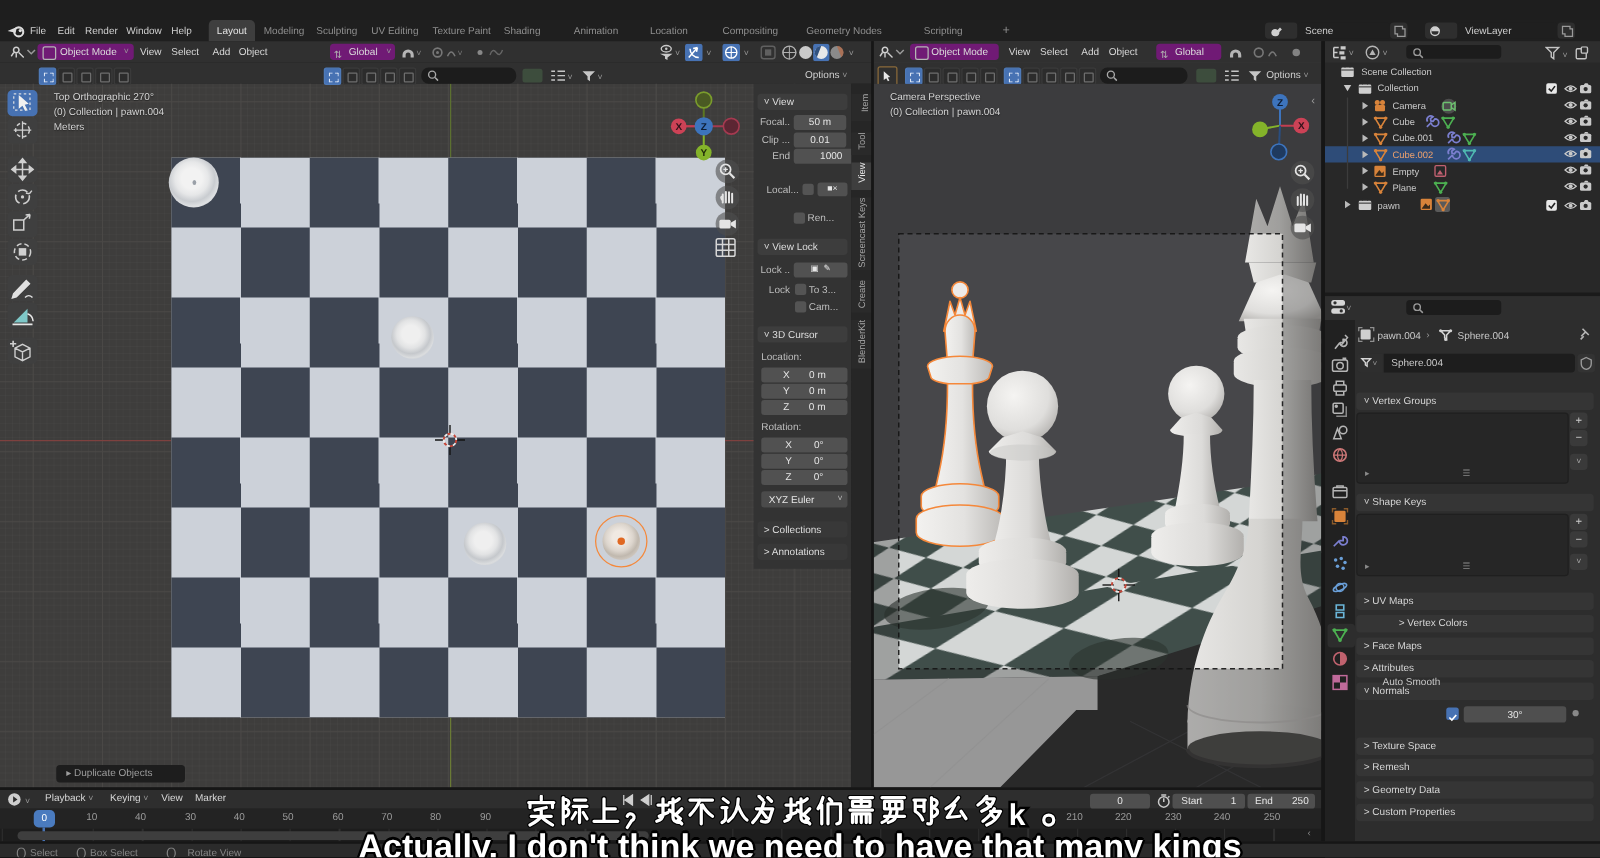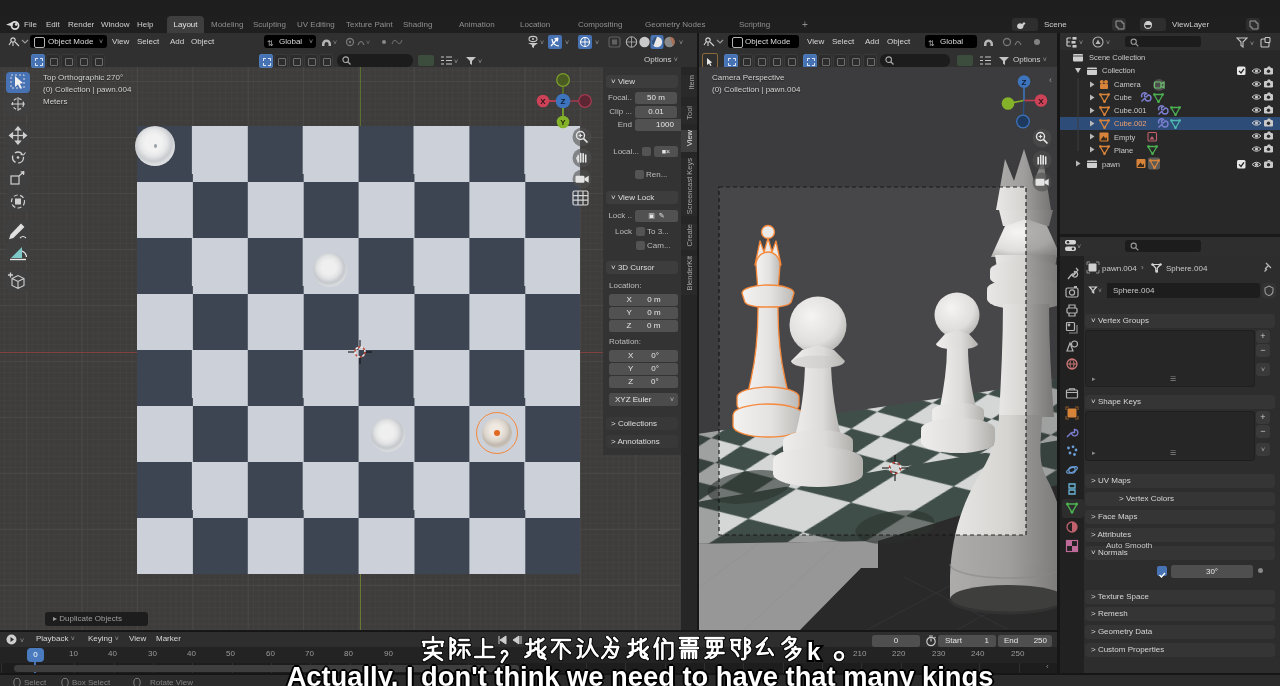--- a/index.html
+++ b/index.html
@@ -5,21 +5,21 @@
   html,body{margin:0;padding:0;background:#000;}
   #app{position:relative;width:1280px;height:686px;overflow:hidden;
        font-family:"Liberation Sans",sans-serif;background:#1e1e1e;}
   .abs{position:absolute;}
   .tx{color:#c9c9c9;font-size:8px;white-space:nowrap;}
   #title{left:0;top:0;width:1280px;height:16px;background:#ebebeb;color:#1c1c1c;font-size:9px;line-height:15px;}
   #topbar{left:0;top:16px;width:1280px;height:17px;background:#1f1f1f;}
   .menu{position:absolute;top:0;height:17px;line-height:17px;color:#cfcfcf;font-size:8px;}
   .wtab{position:absolute;top:0;height:17px;line-height:18px;color:#8f8f8f;font-size:8px;}
   .hdr{background:#303030;}
-  .dd{position:absolute;background:#000000;border-radius:3px;color:#dcdcdc;font-size:8px;line-height:13px;}
+  .dd{position:absolute;background:#701a75;border-radius:3px;color:#dcdcdc;font-size:8px;line-height:13px;}
   .hmenu{position:absolute;color:#d8d8d8;font-size:8px;}
   .vpbg{background:#3e3d3c;}
   .gridbg{background-image:
      linear-gradient(#4a4846 1px, transparent 1px),
      linear-gradient(90deg,#4a4846 1px, transparent 1px),
      linear-gradient(rgba(255,255,255,0.018) 1px, transparent 1px),
      linear-gradient(90deg,rgba(255,255,255,0.018) 1px, transparent 1px);
      background-size:55.4px 56px,55.4px 56px,5.54px 5.6px,5.54px 5.6px;}
   .ovl{position:absolute;color:#d4d4d4;font-size:8px;text-shadow:0 1px 1px rgba(0,0,0,.5);white-space:nowrap;}
   .tbtn{position:absolute;left:6px;width:24px;height:21px;background:#3f3f3f;border-radius:4px;}

